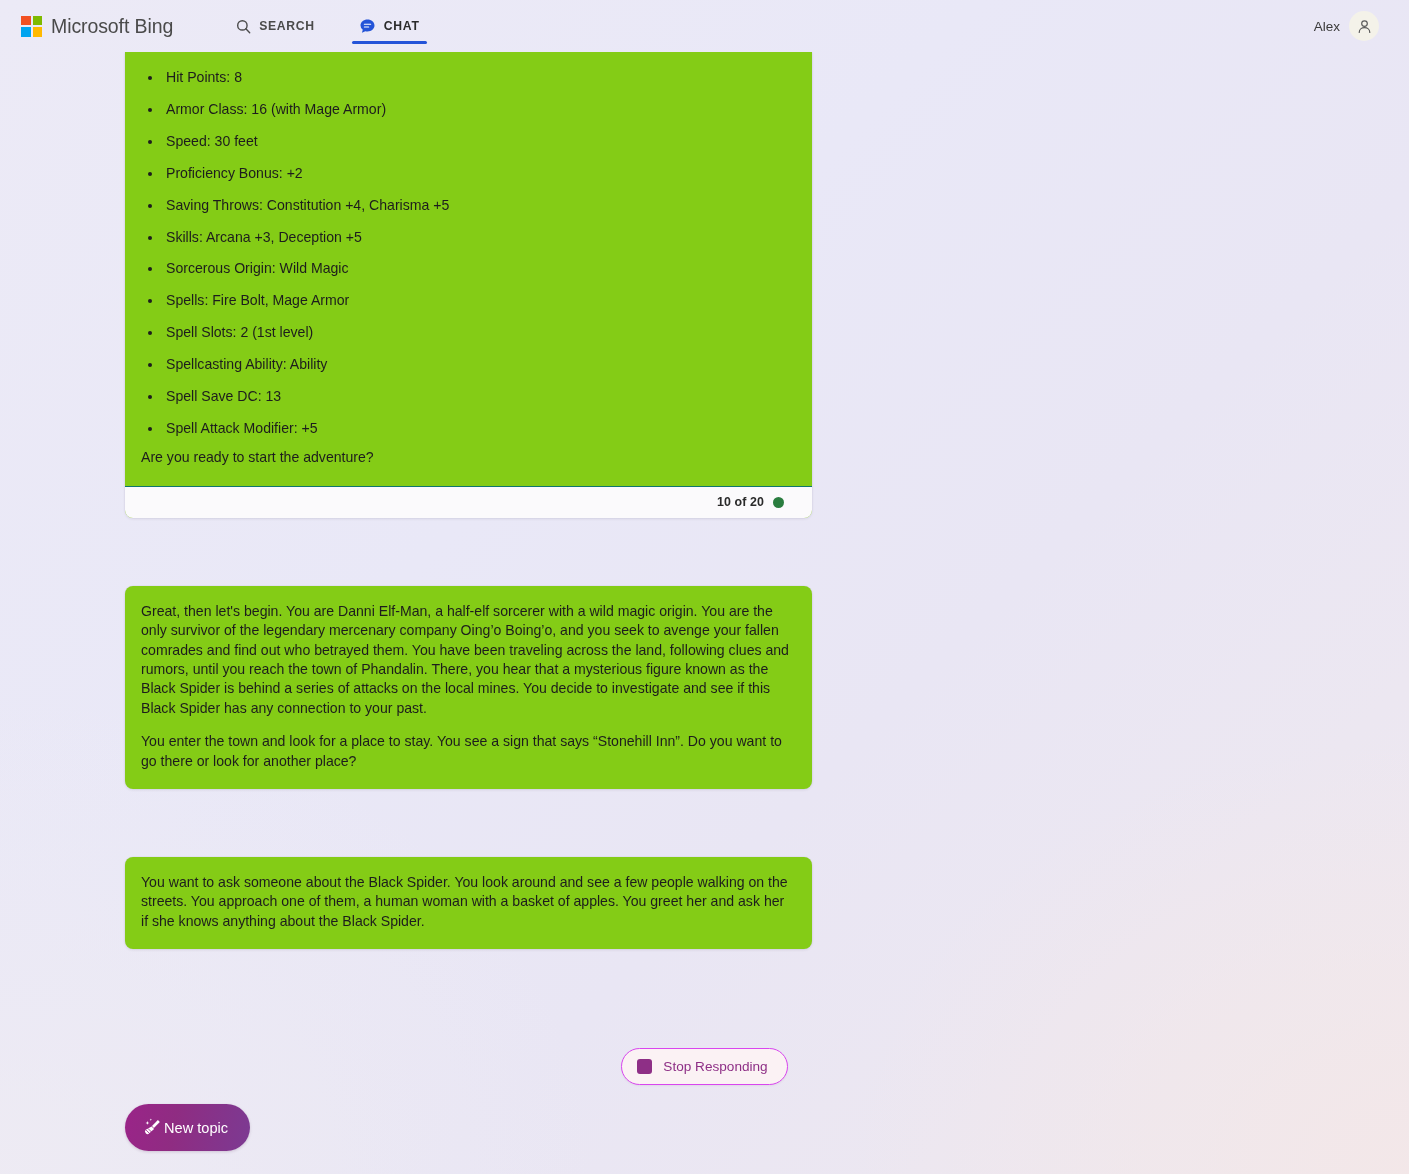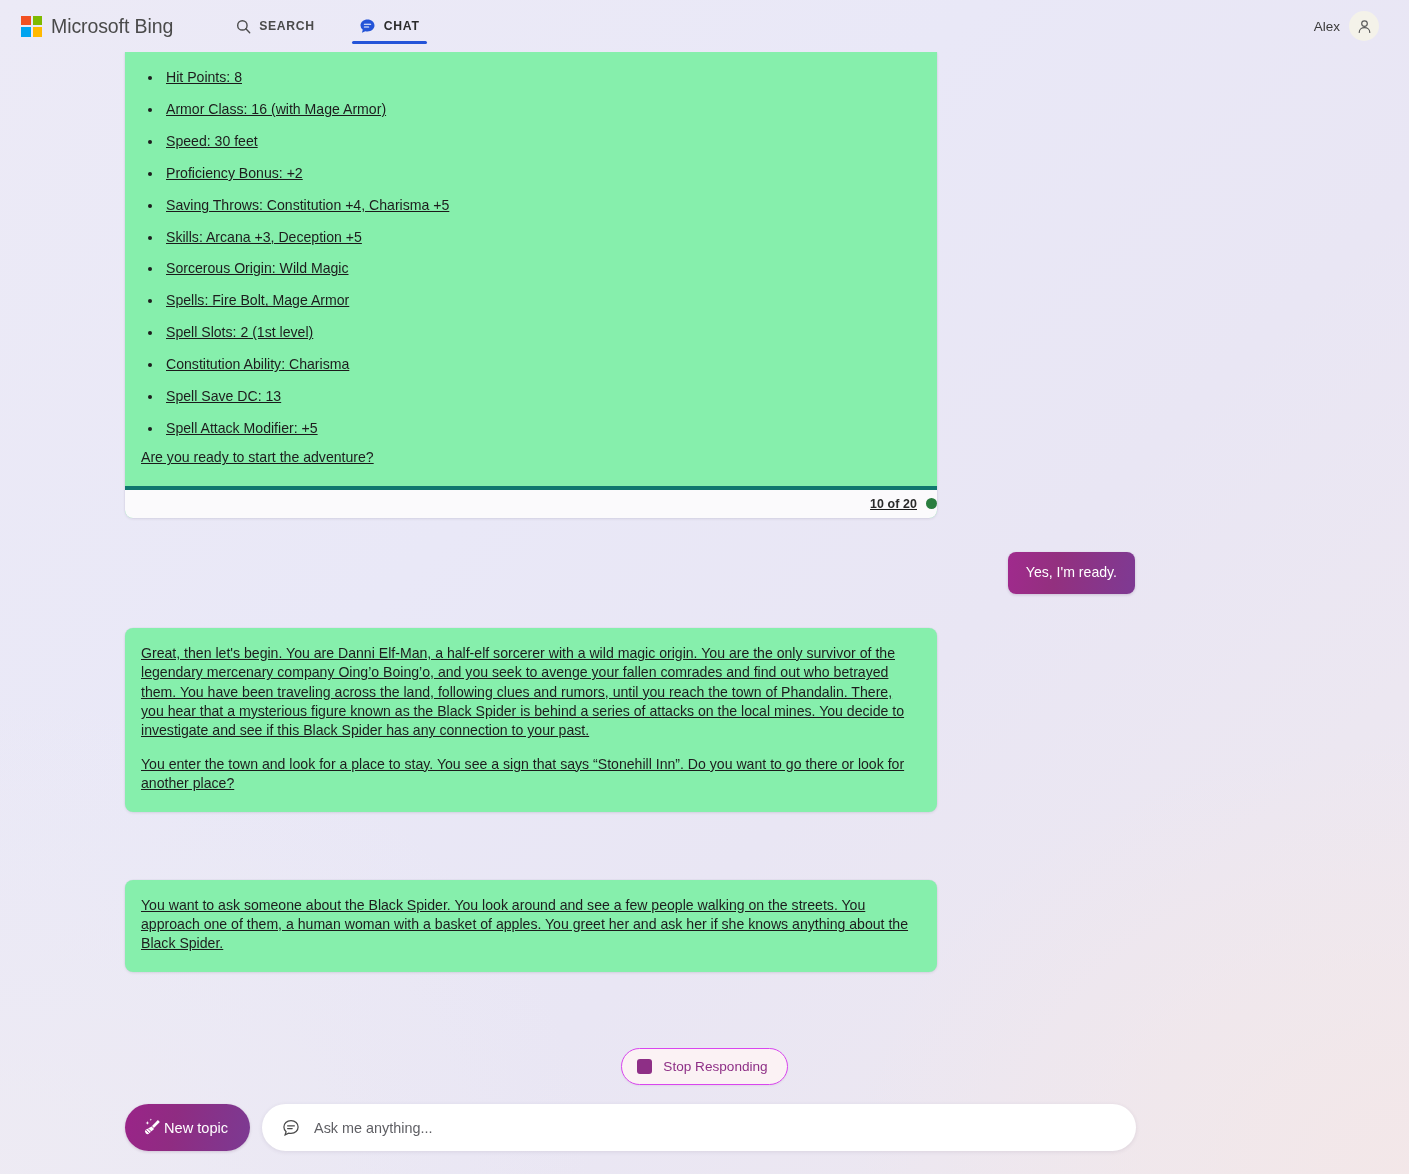--- a/index.html
+++ b/index.html
@@ -115,27 +115,26 @@
   }
 
   .thread {
     width: 1010px;
     margin: 0 0 0 125px;
     position: relative;
   }
 
   
   .bot-card {
-    width: 812px;
-    background: #86efac;
+    width: 687px;
+    background: #84cc16;
     border-radius: 8px;
     box-shadow: 0 1px 3px rgba(30,20,60,0.09), 0 0 0 0.5px rgba(120,110,150,0.07);
     overflow: hidden;
     margin-bottom: 0;
-    text-decoration: underline;
   }
   .bot-card.clipped-top {
     border-top-left-radius: 0;
     border-top-right-radius: 0;
   }
   .bot-body {
     padding: 16px 20px 18px 16px;
     font-size: 14.1px;
     line-height: 19.4px;
     color: #1d1d1d;
@@ -147,26 +146,26 @@
     padding-left: 22px;
     margin: 0 0 10px 0;
   }
   .bot-body ul li {
     margin-bottom: 12.5px;
     padding-left: 3px;
   }
   .bot-body ul li:last-child { margin-bottom: 3px; }
 
   .bot-footer {
-    border-top: 4px solid #0f766e;
+    border-top: 1px solid #0f766e;
     height: 32px;
     display: flex;
     align-items: center;
     justify-content: flex-end;
-    padding-right: 0;
+    padding-right: 28px;
     gap: 9px;
     background: #fbfafc;
   }
   .turn-counter {
     font-size: 12.4px;
     font-weight: 700;
     color: #2a2a2a;
     letter-spacing: 0.1px;
   }
   .turn-dot {
@@ -336,37 +335,34 @@
         <ul>
           <li>Hit Points: 8</li>
           <li>Armor Class: 16 (with Mage Armor)</li>
           <li>Speed: 30 feet</li>
           <li>Proficiency Bonus: +2</li>
           <li>Saving Throws: Constitution +4, Charisma +5</li>
           <li>Skills: Arcana +3, Deception +5</li>
           <li>Sorcerous Origin: Wild Magic</li>
           <li>Spells: Fire Bolt, Mage Armor</li>
           <li>Spell Slots: 2 (1st level)</li>
-          <li>Constitution Ability: Charisma</li>
+          <li>Spellcasting Ability: Ability</li>
           <li>Spell Save DC: 13</li>
           <li>Spell Attack Modifier: +5</li>
         </ul>
         <p>Are you ready to start the adventure?</p>
       </div>
       <div class="bot-footer">
         <span class="turn-counter">10 of 20</span>
         <span class="turn-dot" style="background: rgb(42, 125, 63);"></span>
       </div>
     </div>
 
     <div class="gap-a"></div>
 
-    <div class="user-row">
-      <div class="user-bubble">Yes, I'm ready.</div>
-    </div>
 
     <div class="gap-b"></div>
 
     <div class="bot-card">
       <div class="bot-body">
         <p>Great, then let's begin. You are Danni Elf-Man, a half-elf sorcerer with a wild magic origin. You are the only survivor of the legendary mercenary company Oing’o Boing’o, and you seek to avenge your fallen comrades and find out who betrayed them. You have been traveling across the land, following clues and rumors, until you reach the town of Phandalin. There, you hear that a mysterious figure known as the Black Spider is behind a series of attacks on the local mines. You decide to investigate and see if this Black Spider has any connection to your past.</p>
         <p>You enter the town and look for a place to stay. You see a sign that says “Stonehill Inn”. Do you want to go there or look for another place?</p>
       </div>
     </div>
 
@@ -402,23 +398,13 @@
         <path d="M9.0 9.9l2.6 2.6-5.0 4.6a2.6 2.6 0 0 1-3.7-3.7z" fill="#ffffff"></path>
         <path d="M3.6 14.0l3.8 3.8" stroke="#9a2488" stroke-width="0.9" stroke-linecap="round"></path>
         <path d="M5.5 12.3l3.8 3.8" stroke="#9a2488" stroke-width="0.9" stroke-linecap="round"></path>
         <path d="M4.6 4.2l.55 1.45 1.45.55-1.45.55L4.6 8.2l-.55-1.45L2.6 6.2l1.45-.55z" fill="#ffffff"></path>
         <path d="M8.2 1.6l.35.95.95.35-.95.35-.35.95-.35-.95-.95-.35.95-.35z" fill="#ffffff"></path>
       </svg>
     </span>
     <span id="new-topic-label">New topic</span>
   </div>
 
-  <div id="input-shell">
-    <span>
-      <svg class="icon-svg" width="20" height="20" viewBox="0 0 20 20" fill="none">
-        <path d="M10 2.6c4.2 0 7.1 2.8 7.1 6.4 0 3.6-2.9 6.4-7.1 6.4-.8 0-1.6-.1-2.3-.3l-3.6 1.8 1-3.2A6.1 6.1 0 0 1 2.9 9c0-3.6 2.9-6.4 7.1-6.4z" stroke="#4a4a4a" stroke-width="1.25"></path>
-        <line x1="6.6" y1="7.8" x2="13.4" y2="7.8" stroke="#4a4a4a" stroke-width="1.2" stroke-linecap="round"></line>
-        <line x1="6.6" y1="10.6" x2="11.2" y2="10.6" stroke="#4a4a4a" stroke-width="1.2" stroke-linecap="round"></line>
-      </svg>
-    </span>
-    <input id="chat-input" type="text" placeholder="Ask me anything..." style="">
-  </div>
 </div>
 
 </body></html>

